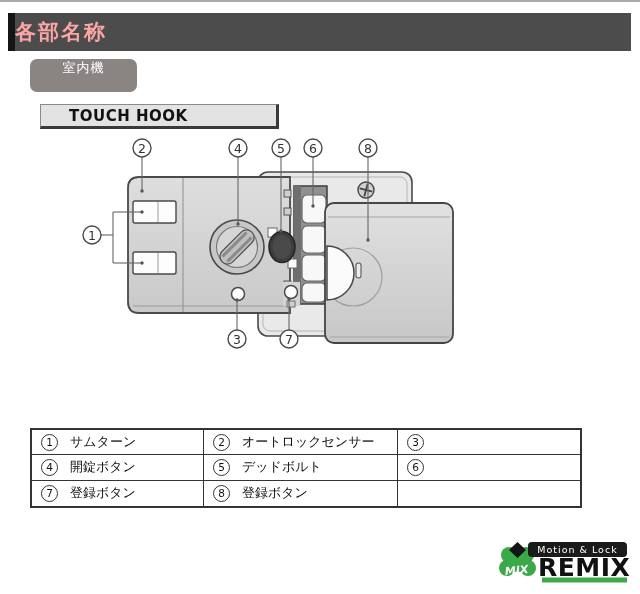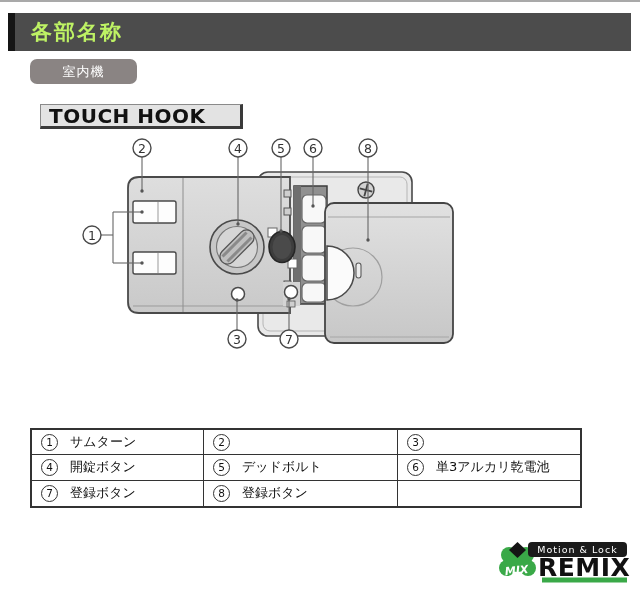--- a/index.html
+++ b/index.html
@@ -11,40 +11,40 @@
   }
   .top-line{position:absolute;left:0;top:0;width:640px;height:2px;background:#a9a9a9;}
 
   
   .header-bar{
     position:absolute;left:8px;top:13px;width:623px;height:38px;
     background:#4c4c4c;border-left:7px solid #151515;box-sizing:border-box;
     display:flex;align-items:center;
   }
   .header-bar .title{
-    color:#bef264;font-size:21px;font-weight:bold;letter-spacing:2px;
-    padding-left:16px;
+    color:#fca5a5;font-size:21px;font-weight:bold;letter-spacing:2px;
+    padding-left:0;
   }
 
   
   .unit-badge{
-    position:absolute;left:30px;top:59px;width:107px;height:25px;
+    position:absolute;left:30px;top:59px;width:107px;height:33px;
     background:#8a8483;border-radius:7px;
-    display:flex;align-items:center;justify-content:center;
+    display:flex;justify-content:center;
     color:#ffffff;font-size:13px;letter-spacing:1px;
   }
 
   
   .product-box{
-    position:absolute;left:40px;top:104px;width:203px;height:25px;
+    position:absolute;left:40px;top:104px;width:239px;height:25px;
     background:#e3e3e3;box-sizing:border-box;
     border:1px solid #8a8a8a;border-right:3px solid #3a3a3a;border-bottom:3px solid #3a3a3a;
     display:flex;align-items:center;
-    font-size:20px;font-weight:bold;color:#111;letter-spacing:0.5px;
-    padding-left:8px;
+    font-size:15px;font-weight:bold;color:#111;letter-spacing:0.5px;
+    padding-left:28px;
   }
 
   
   .diagram{position:absolute;left:0;top:0;width:640px;height:594px;}
 
   
   .parts-table{
     position:absolute;left:30px;top:428px;width:552px;height:80px;
     box-sizing:border-box;border:2px solid #333;
     display:grid;
@@ -238,35 +238,35 @@
   </g>
 </svg>
 
 <div class="parts-table">
   <div class="cell">
     <span class="circ">1</span>
     <span class="lbl">サムターン</span>
   </div>
   <div class="cell">
     <span class="circ">2</span>
+    <span class="lbl">オートロックセンサー</span>
   </div>
   <div class="cell last-col">
     <span class="circ">3</span>
   </div>
   <div class="cell">
     <span class="circ">4</span>
     <span class="lbl">開錠ボタン</span>
   </div>
   <div class="cell">
     <span class="circ">5</span>
     <span class="lbl">デッドボルト</span>
   </div>
   <div class="cell last-col">
     <span class="circ">6</span>
-    <span class="lbl">単3アルカリ乾電池</span>
   </div>
   <div class="cell last-row">
     <span class="circ">7</span>
     <span class="lbl">登録ボタン</span>
   </div>
   <div class="cell last-row">
     <span class="circ">8</span>
     <span class="lbl">登録ボタン</span>
   </div>
   <div class="cell last-col last-row">

